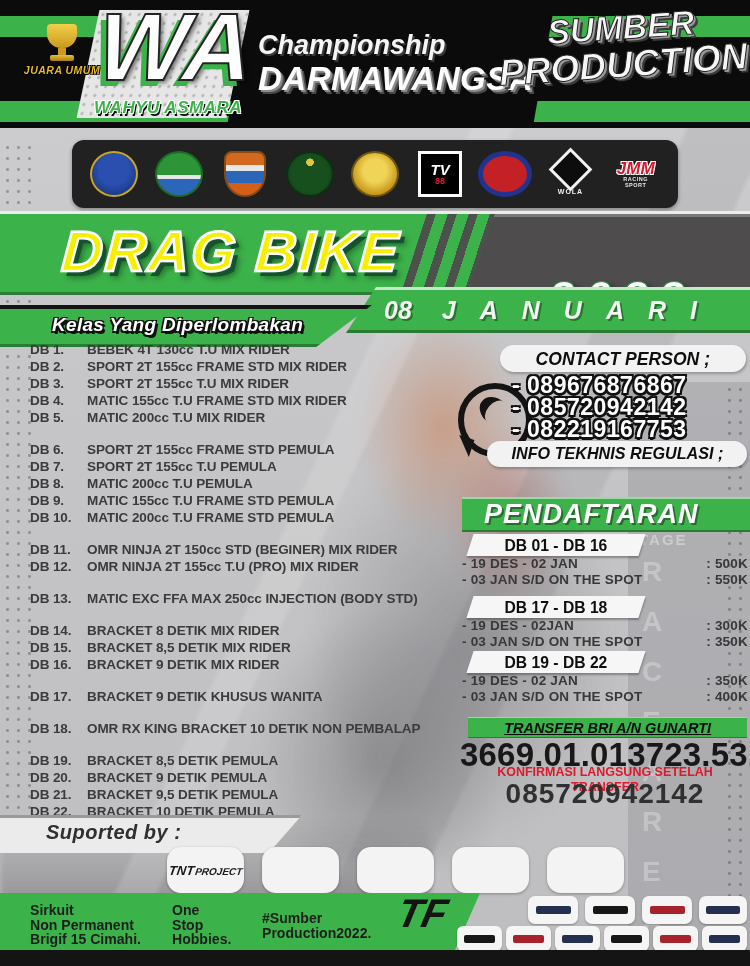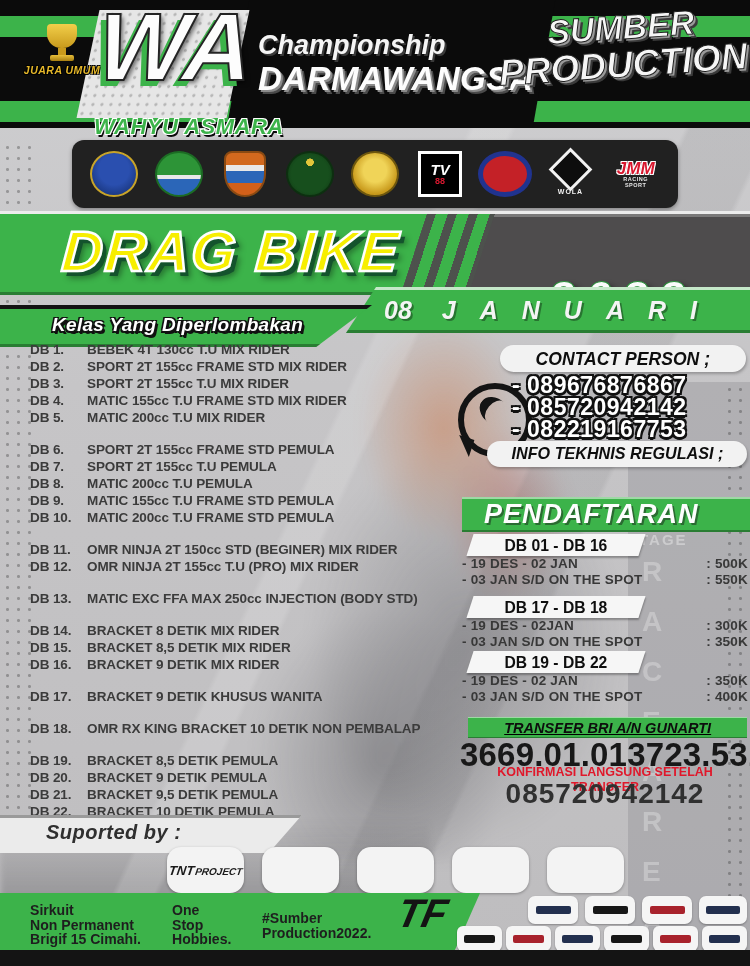--- a/index.html
+++ b/index.html
@@ -40,21 +40,21 @@
     border-radius:4px 4px 14px 14px;}
   #trophy-stem{margin:0 auto;width:8px;height:7px;background:#c99a1c;}
   #trophy-base{margin:0 auto;width:24px;height:6px;background:linear-gradient(180deg,#e8bf3a,#a87f12);border-radius:2px;}
   #juara-label{margin-top:3px;font-size:10.5px;font-weight:700;font-style:italic;color:#e6b82a;
     text-shadow:1px 1px 0 #000, -1px -1px 0 #000, 1px -1px 0 #000, -1px 1px 0 #000;letter-spacing:.5px;}
   #wa-panel{left:88px;top:10px;width:150px;height:108px;background:#e6e6e6;transform:skewX(-12deg);
     background-image:radial-gradient(circle, rgba(60,60,60,.28) 1.3px, transparent 1.8px);background-size:9px 9px;}
   #wa-text{left:98px;top:-6px;font-size:96px;font-weight:700;font-style:italic;color:#fdfdfd;
     -webkit-text-stroke:2px #242424;
     text-shadow:-6px 6px 0 #3cb34a, 3px 3px 4px rgba(0,0,0,.5);transform:skewX(-4deg);line-height:1.1;}
-  #wahyu{left:94px;top:114px;font-size:22px;font-weight:700;font-style:italic;color:#3cb34a;letter-spacing:.5px;
+  #wahyu{left:94px;top:98px;font-size:17px;font-weight:700;font-style:italic;color:#3cb34a;letter-spacing:.5px;
     text-shadow:-1px -1px 0 #fff,1px -1px 0 #fff,-1px 1px 0 #fff,1px 1px 0 #fff,2px 3px 0 #0a0a0a;}
   #championship{left:258px;top:30px;font-size:27px;font-weight:700;font-style:italic;color:#f5f5f5;
     text-shadow:2px 2px 0 #3a3a3a;}
   #darmawangsa{left:258px;top:60px;font-size:33px;font-weight:700;font-style:italic;color:#fdfdfd;letter-spacing:.5px;
     text-shadow:2px 2px 0 #8c8c8c,4px 4px 0 #4a4a4a;}
   #sumber-block{left:496px;top:10px;width:252px;transform:rotate(-4deg);text-align:center;line-height:1;}
   #brand-top{font-size:34px;font-weight:700;font-style:italic;color:#f6f6f6;
     -webkit-text-stroke:1px #1d1d1d;text-shadow:2px 2px 0 #9a9a9a,4px 4px 0 #3a3a3a;}
   #brand-bottom{margin-top:2px;font-size:37px;font-weight:700;font-style:italic;color:#f6f6f6;
     -webkit-text-stroke:1px #1d1d1d;text-shadow:2px 2px 0 #9a9a9a,4px 4px 0 #3a3a3a;}

